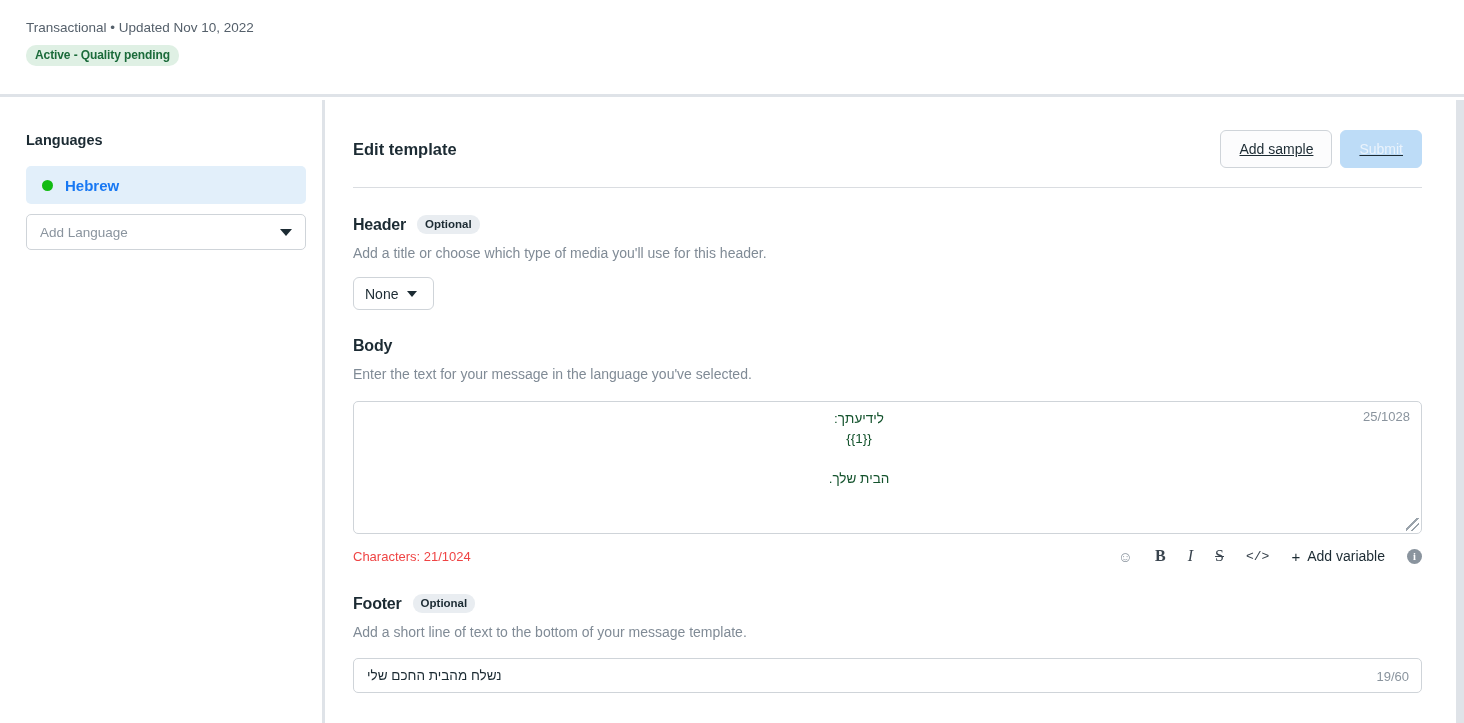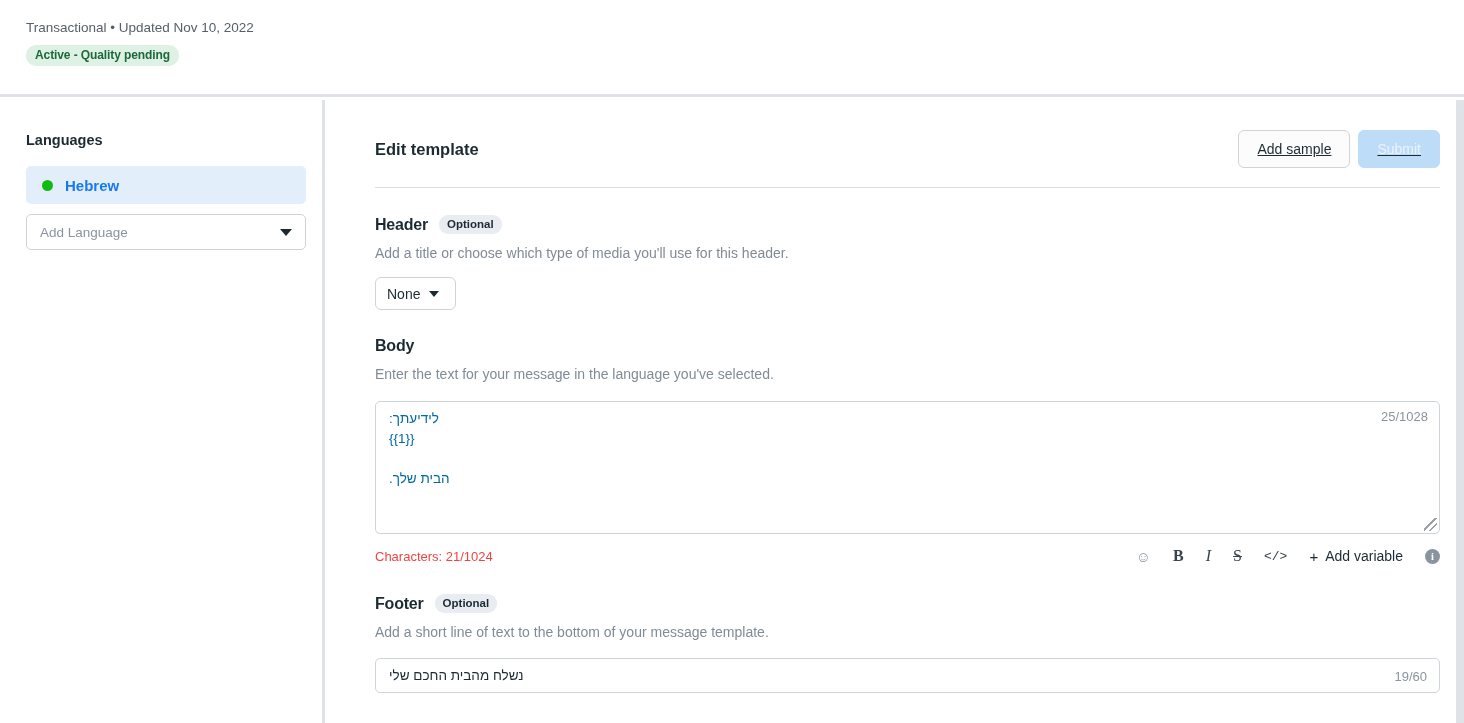--- a/index.html
+++ b/index.html
@@ -34,21 +34,20 @@
     padding: 3px 9px 4px 9px; border-radius: 10px;
     letter-spacing: -0.1px;
   }
 
   
   .content-wrap {
     position: absolute; left: 0; top: 100px; width: 1464px; height: 623px;
     display: flex;
     background: #ffffff;
     border-right: 8px solid #dfe3e8;
-    gap: 22px;
   }
 
   
   .sidebar {
     width: 325px; flex: 0 0 325px; height: 623px;
     background: #ffffff;
     border-right: 3px solid #dfe3e8;
     padding: 32px 16px 0 26px;
   }
   .sidebar-title {
@@ -71,21 +70,21 @@
     background: #fff; display: flex; align-items: center;
     justify-content: space-between; padding: 0 13px;
     font-size: 13.5px; color: #8a949e; cursor: pointer;
   }
   .caret { width: 0; height: 0; border-left: 6px solid transparent;
            border-right: 6px solid transparent; border-top: 7px solid #1c2b33; }
 
   
   .main {
     flex: 1 1 auto; height: 623px; background: #ffffff;
-    padding: 30px 16px 0 28px; position: relative; overflow: hidden;
+    padding: 30px 34px 0 28px; position: relative; overflow: hidden;
   }
   .main-head { display: flex; align-items: flex-start; justify-content: space-between; }
   .main-title { font-size: 16.5px; font-weight: bold; color: #1c2b33; padding-top: 10px; }
   .head-btns { display: flex; gap: 8px; text-decoration: underline; }
   .btn {
     height: 38px; border-radius: 6px; font-size: 14px;
     display: flex; align-items: center; justify-content: center;
     padding: 0 18px; cursor: pointer;
   }
   .btn-secondary { background: #fcfcfd; border: 1px solid #cfd4d9; color: #1c2b33; }
@@ -113,22 +112,22 @@
               border-right: 5px solid transparent; border-top: 6px solid #1c2b33; }
 
   
   .ta-wrap {
     position: relative; margin-top: 17px;
     border: 1px solid #cfd4d9; border-radius: 5px; background: #fff;
     height: 133px;
   }
   .ta-text {
     position: absolute; left: 13px; top: 7px; right: 70px;
-    font-size: 13.5px; color: #0369a1; line-height: 20px;
-    white-space: pre-wrap; direction: rtl; text-align: left;
+    font-size: 13.5px; color: #14532d; line-height: 20px;
+    white-space: pre-wrap; direction: rtl; text-align: center;
     unicode-bidi: plaintext;
   }
   .ta-counter {
     position: absolute; right: 11px; top: 7px;
     font-size: 13px; color: #8a949e;
   }
   .resizer {
     position: absolute; right: 2px; bottom: 2px; width: 13px; height: 13px;
     background:
       linear-gradient(135deg, transparent 0 42%, #9aa3ab 42% 52%, transparent 52% 66%),

